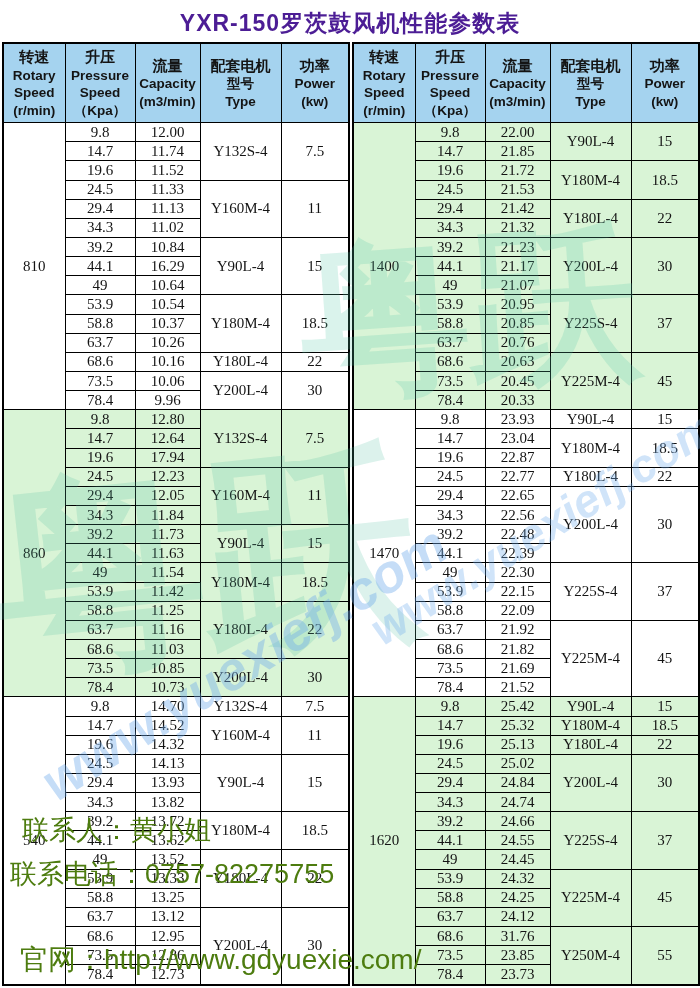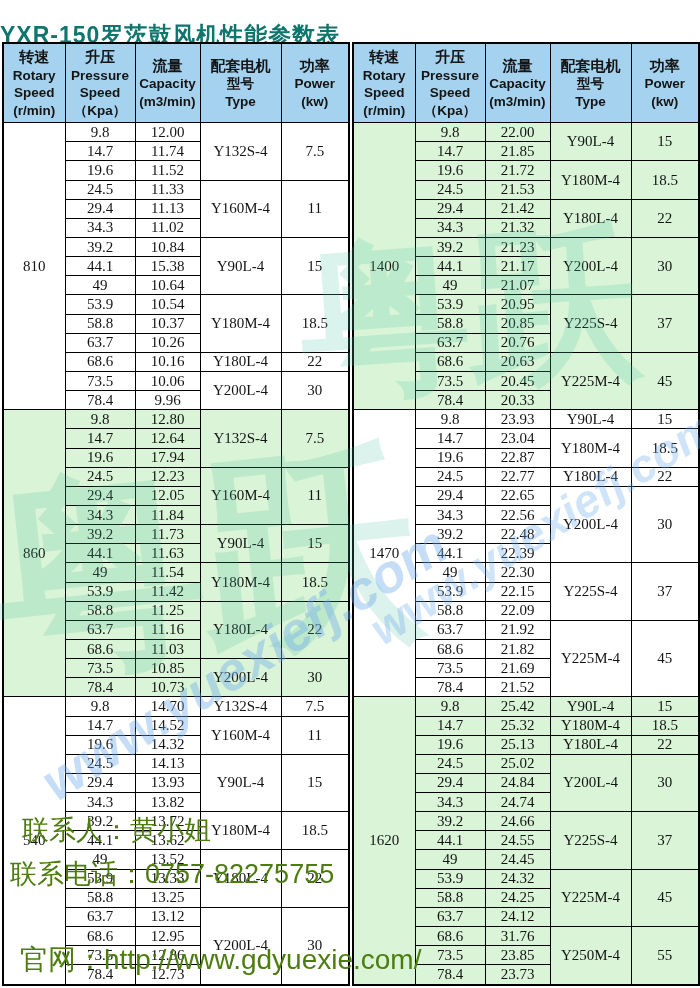--- a/index.html
+++ b/index.html
@@ -1,21 +1,21 @@
 <!DOCTYPE html>
 <html><head>
 <meta charset="utf-8">
 <style>
   * { margin:0; padding:0; box-sizing:border-box; }
   html,body { width:700px; height:988px; background:#ffffff; overflow:hidden;
               font-family:"Liberation Sans", sans-serif; }
   .page { position:relative; width:700px; height:988px; background:#ffffff; }
 
-  .title { position:absolute; top:20px; left:0; width:100%; 
-           font-size:23px; font-weight:bold; color:#0f766e; letter-spacing:1px; }
+  .title { position:absolute; top:8px; left:0; width:100%; text-align:center;
+           font-size:23px; font-weight:bold; color:#4c1d95; letter-spacing:1px; }
 
   table.ptable { position:absolute; top:42px; width:346px; height:944px;
                  border-collapse:collapse; table-layout:fixed;
                  border:2px solid #000; background:#b91c1c; }
   #tbl-left  { left:2px; }
   #tbl-right { left:352px; }
 
   .ptable th, .ptable td { border:1px solid #000; text-align:center;
                            vertical-align:middle; color:#141414; overflow:hidden; }
   .ptable thead th { background:#a5d3ef; height:78px; padding:3px 0; }
@@ -122,21 +122,21 @@
           <td class="num-cell">11.02</td>
         </tr>
         <tr class="w">
           <td class="num-cell">39.2</td>
           <td class="num-cell">10.84</td>
           <td rowspan="3" class="type-cell">Y90L-4</td>
           <td rowspan="3" class="num-cell">15</td>
         </tr>
         <tr class="w">
           <td class="num-cell">44.1</td>
-          <td class="num-cell">15.38</td>
+          <td class="num-cell">16.29</td>
         </tr>
         <tr class="w">
           <td class="num-cell">49</td>
           <td class="num-cell">10.64</td>
         </tr>
         <tr class="w">
           <td class="num-cell">53.9</td>
           <td class="num-cell">10.54</td>
           <td rowspan="3" class="type-cell">Y180M-4</td>
           <td rowspan="3" class="num-cell">18.5</td>

